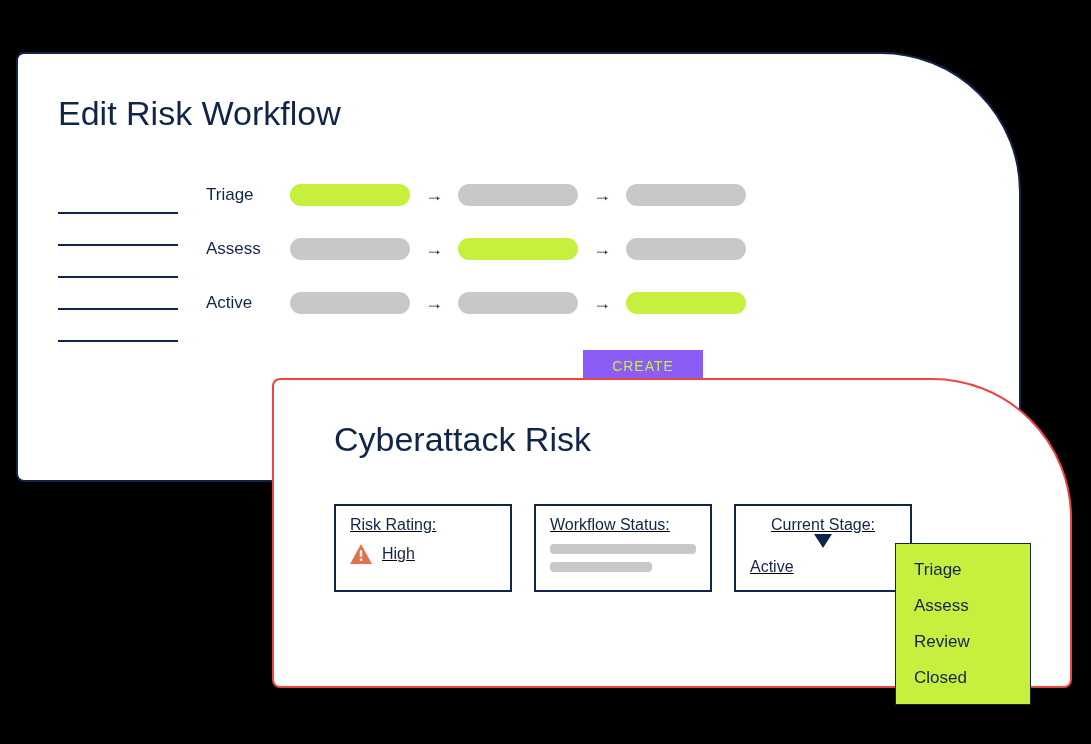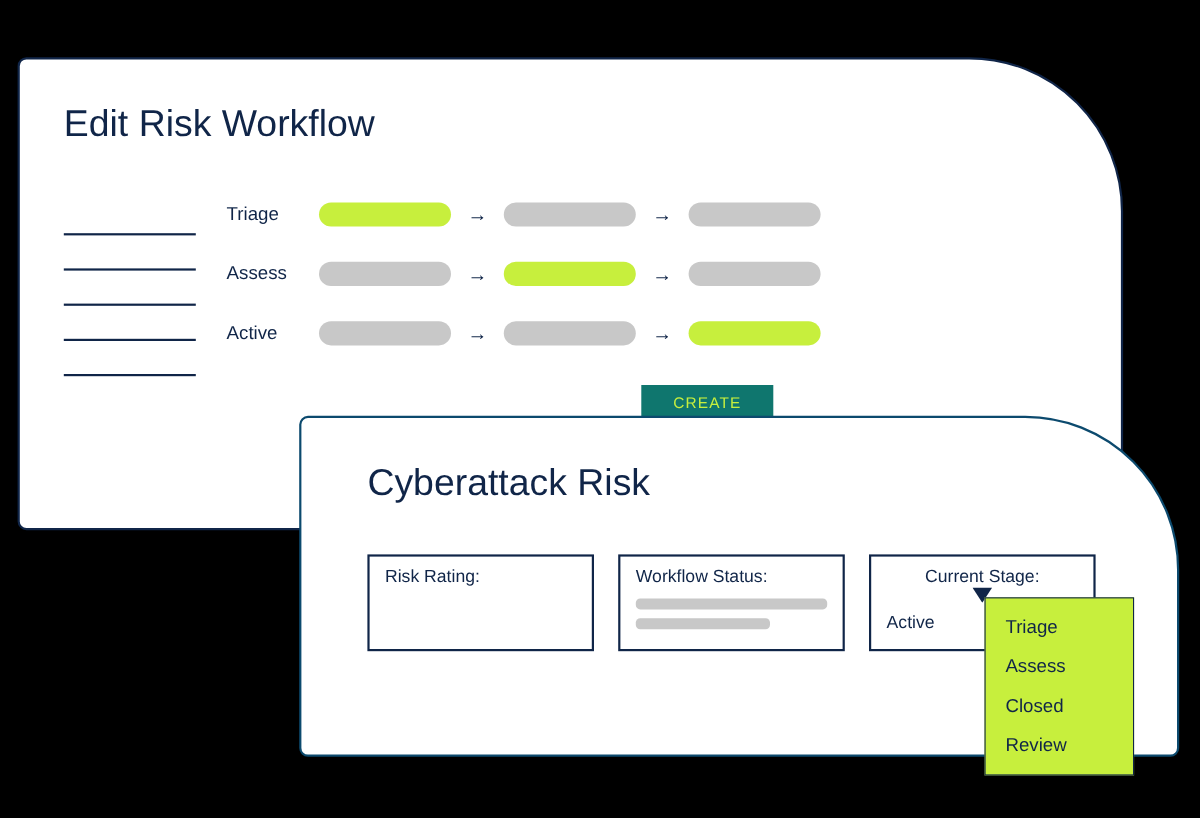--- a/index.html
+++ b/index.html
@@ -71,63 +71,64 @@
     text-align: center;
     color: #102548;
     font-size: 18px;
   }
   .btn-create {
     position: absolute;
     top: 296px;
     left: 565px;
     width: 120px;
     height: 32px;
-    background: #0f766e;
+    background: #8b5cf6;
     color: #c7ef3d;
     font-size: 14px;
     letter-spacing: 1px;
     display: flex;
     align-items: center;
     justify-content: center;
     cursor: pointer;
   }
 
   
   .panel-risk {
     position: absolute;
     top: 378px;
     left: 272px;
     width: 800px;
     height: 310px;
     background: #fff;
-    border: 2px solid #0c4a6e;
+    border: 2px solid #ef4444;
     border-radius: 8px 140px 8px 8px;
     padding-left: 27px;
   }
   .panel-risk h1 {
     position: absolute;
     top: 40px;
     left: 60px;
     font-size: 34px;
     font-weight: 500;
     color: #102548;
   }
   .cards {
     position: absolute;
     top: 124px;
     left: 60px;
     display: flex;
     gap: 22px;
   }
   .card {
-    width: 206px;
+    width: 178px;
     height: 88px;
     border: 2px solid #102548;
     padding: 10px 14px;
     position: relative;
+    text-decoration: underline;
   }
   .card .title {
     font-size: 16px;
     color: #102548;
     margin-bottom: 10px;
   }
   .rating-row { display: flex; align-items: center; gap: 10px; }
   .warn-icon {
     width: 22px;
     height: 20px;
@@ -221,20 +222,28 @@
   <div class="btn-create">CREATE</div>
 </div>
 
 <div class="panel-risk">
   <h1>Cyberattack Risk</h1>
 
   <div class="cards">
 
     <div class="card">
       <div class="title">Risk Rating:</div>
+      <div class="rating-row">
+        <svg class="warn-icon" viewBox="0 0 24 22">
+          <path d="M12 0 L24 22 L0 22 Z" fill="#e2714c"></path>
+          <rect x="10.7" y="7" width="2.6" height="7" fill="#fff"></rect>
+          <rect x="10.7" y="16" width="2.6" height="2.6" fill="#fff"></rect>
+        </svg>
+        <span class="rating-val">High</span>
+      </div>
     </div>
 
     <div class="card">
       <div class="title">Workflow Status:</div>
       <div class="placeholder-bar"></div>
       <div class="placeholder-bar short"></div>
     </div>
 
     <div class="card">
       <div class="stage-header">
@@ -245,15 +254,15 @@
       </div>
       <div class="stage-val">Active</div>
     </div>
 
   </div>
 </div>
 
 <div class="dropdown">
   <div class="dropdown-item">Triage</div>
   <div class="dropdown-item">Assess</div>
+  <div class="dropdown-item">Review</div>
   <div class="dropdown-item">Closed</div>
-  <div class="dropdown-item">Review</div>
 </div>
 
 </body></html>

